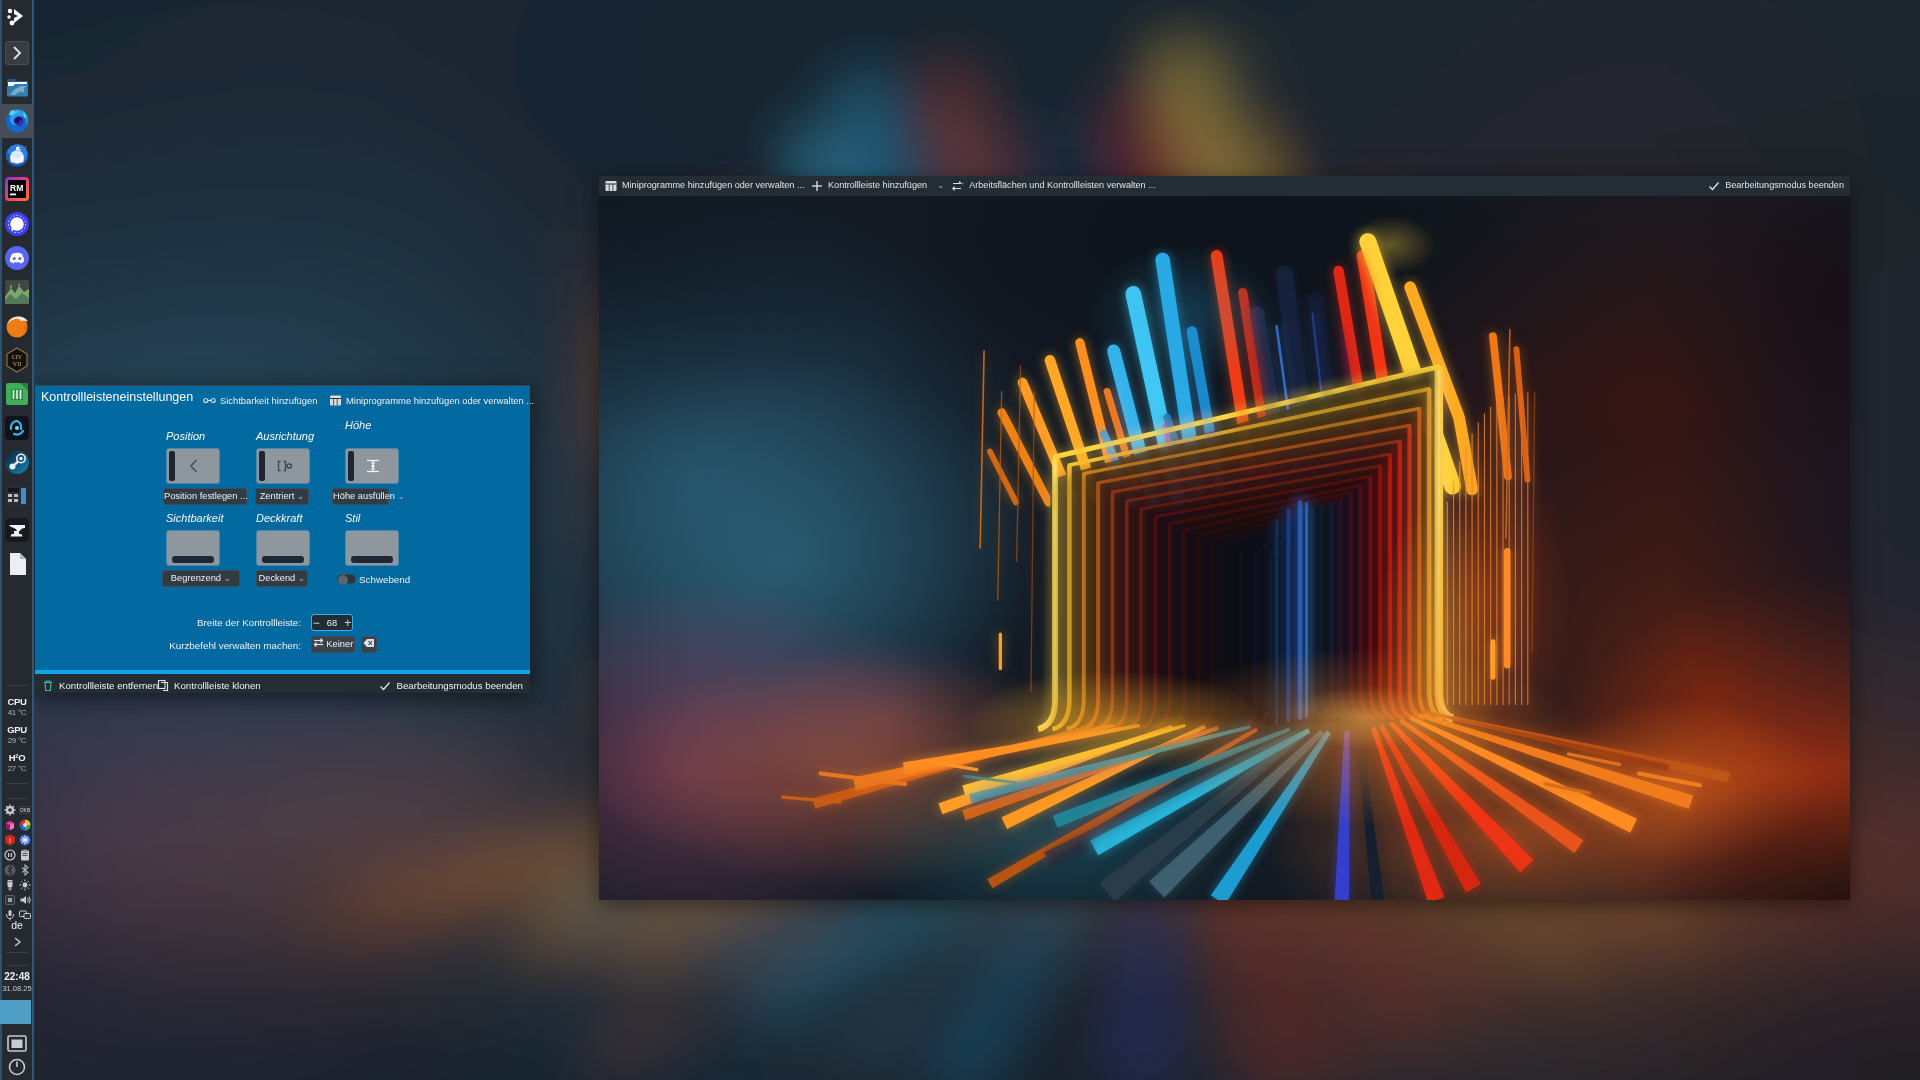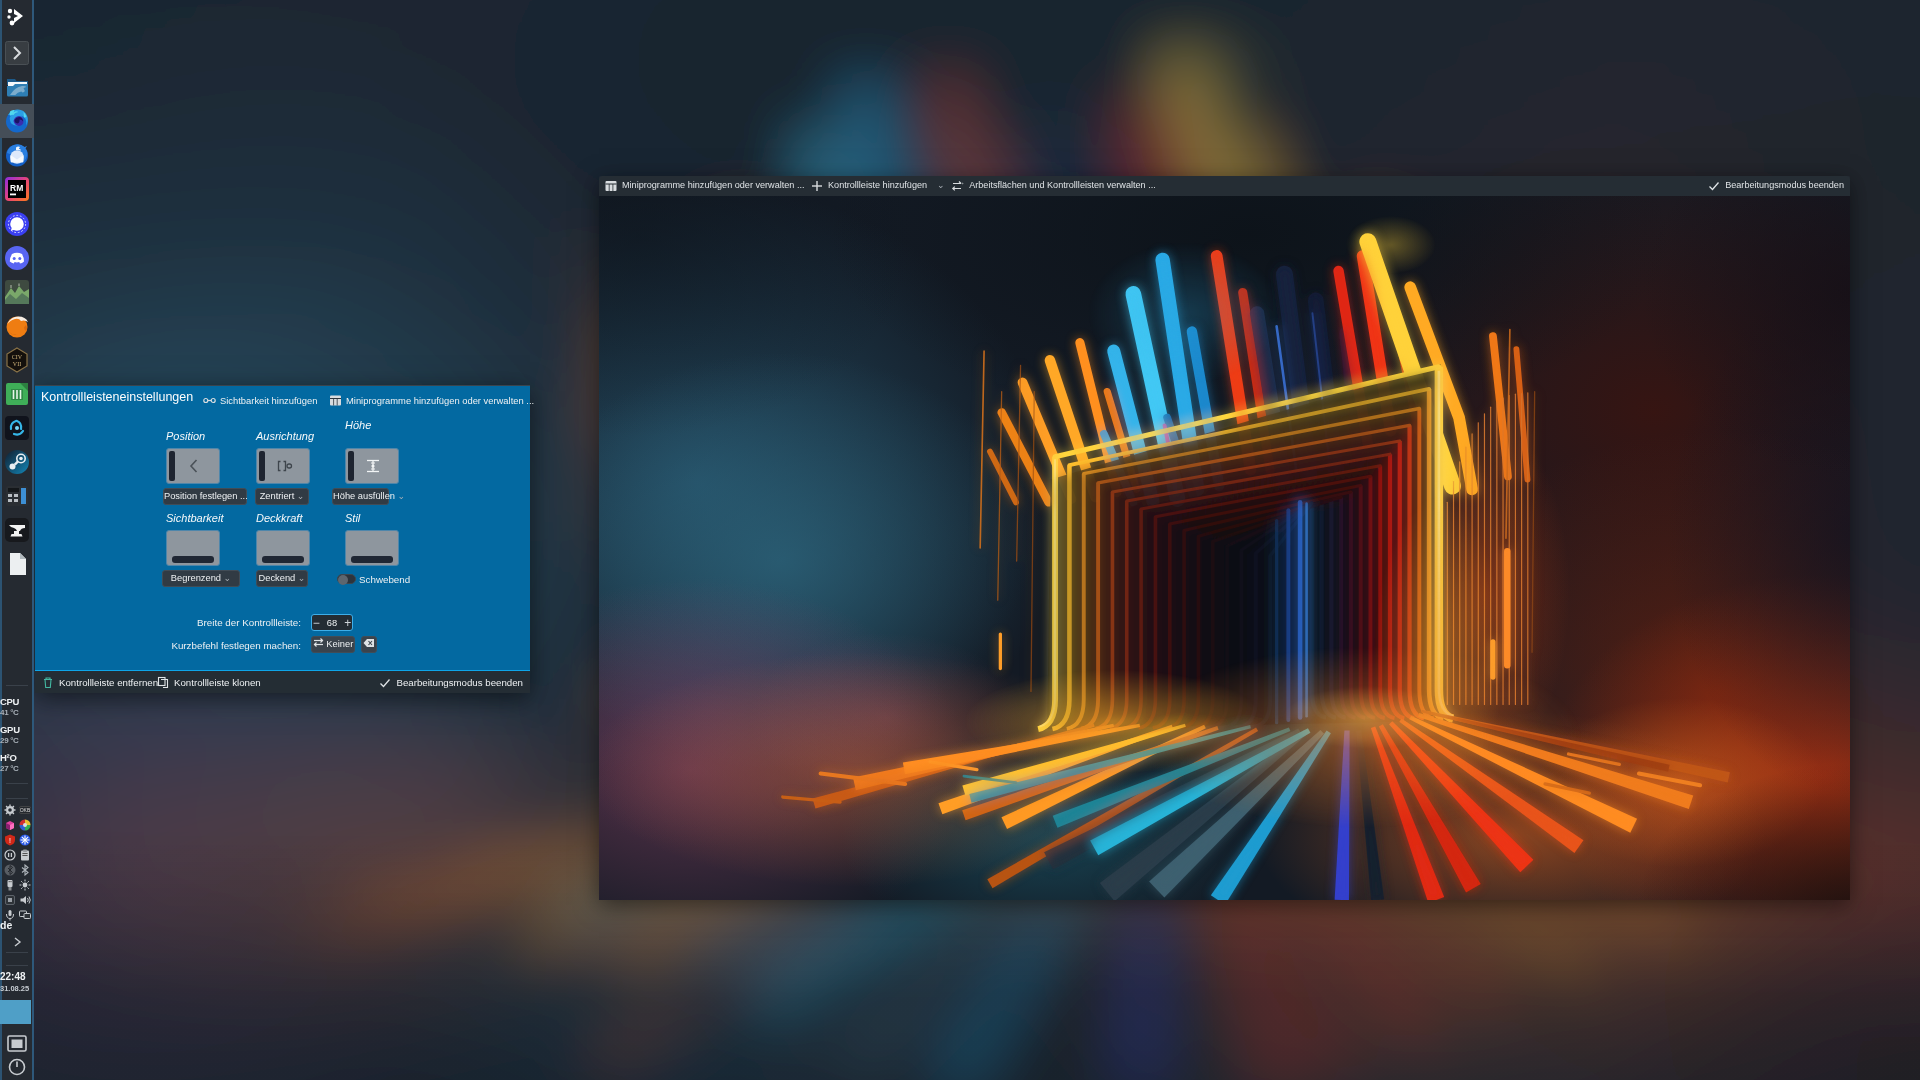--- a/index.html
+++ b/index.html
@@ -14,42 +14,42 @@
   border-radius:3px 3px 0 0; color:#dfe3e6; font-size:9.1px; line-height:19.5px;
   padding-left:6px; white-space:nowrap; }
 #ptool .ti { display:inline-flex; align-items:center; gap:5px; height:19.5px; }
 #ptool svg { flex:none; }
 .cv { color:#aab1b7; font-size:9px; }
 #panel { position:absolute; left:0; top:0; width:34px; height:1080px;
   background:#252a31; }
 #pline-l { position:absolute; left:0; top:0; width:2px; height:1080px; background:#2c5372; }
 #pline-r { position:absolute; right:0; top:0; width:2.5px; height:1080px; background:#2e587a; }
 .psep { position:absolute; left:6px; width:22px; height:1px; background:#3a414a; }
-.ptxt { position:absolute; left:0; width:34px; text-align:left; color:#eef1f3;
-  font-size:9.5px; letter-spacing:-0.3px;font-weight:bold; }
+.ptxt { position:absolute; left:0; width:34px; text-align:center; color:#eef1f3;
+  font-size:9.5px; letter-spacing:-0.3px; }
 .ptxt.grey { color:#a8b0b8; font-size:8px; }
 #dialog { position:absolute; left:35px; top:385px; width:495px; height:308px;
   background:#0369a1; box-shadow:0 6px 24px rgba(0,0,0,0.55); border-top:1px solid #3a444d; }
 .dtitle { position:absolute; left:6px; top:4px; font-size:12.5px; color:#fcfdfd; white-space:nowrap; }
 .dtool { position:absolute; display:flex; align-items:center; gap:4px;
   font-size:9.4px; color:#eef1f3; height:16px; white-space:nowrap; }
 .glabel { position:absolute; text-align:left; font-size:11px; color:#f7f9fa; white-space:nowrap;font-style:italic; }
 .mimg { position:absolute; width:54px; height:36px; background:#8e969e;
   border:1px solid #4e86ab; border-radius:3px; }
 .micon { position:absolute; left:17px; top:7px; }
 .dbtn { position:absolute; height:17px; background:#313b44; border:1px solid #414c56;
   border-radius:3px; color:#eef1f3; font-size:9.3px; text-align:center;
   line-height:15px; white-space:nowrap; }
 .dbtn svg { vertical-align:-1px; }
 #spin { position:absolute; left:276px; top:228px; width:42px; height:17px;
   background:#242c33; border:1px solid #3daee9; border-radius:3px; color:#eef1f3;
   font-size:9.3px; display:flex; align-items:center; justify-content:center; }
 #spin .pm { color:#cfd5da; font-size:12px; }
 #dfoot { position:absolute; left:0; bottom:0; width:495px; height:23px;
-  background:#242d34; border-top:1px solid #0ea5e9;padding-left:24px; }
+  background:#242d34; border-top:4px solid #0ea5e9;padding-left:24px; }
 .ftool { position:absolute; top:0; height:23px; display:flex; align-items:center;
   gap:5px; font-size:9.7px; color:#eef1f3; white-space:nowrap; }
 </style></head>
 <body>
 <svg id="bgsvg" width="1920" height="1080" viewBox="0 0 1920 1080">
 <defs>
 <radialGradient id="g_ul">
         <stop offset="0" stop-color="#27566f" stop-opacity="0.8"></stop>
         <stop offset="1" stop-color="#27566f" stop-opacity="0"></stop>
       </radialGradient>
@@ -582,21 +582,21 @@
       <div style="position:absolute;left:0px;top:0px;width:10px;height:10px;border-radius:5px;background:#5d666f"></div>
     </div>
   <div style="position:absolute;left:324px;top:188px;font-size:9.8px;color:#eef1f3">Schwebend</div>
 
   <div style="position:absolute;right:229px;top:231px;font-size:9.8px;color:#eef1f3">Breite der Kontrollleiste:</div>
   <div id="spin">
       <span class="pm">−</span>
       <span style="padding:0 7px">68</span>
       <span class="pm">+</span>
     </div>
-  <div style="position:absolute;right:229px;top:254px;font-size:9.8px;color:#eef1f3">Kurzbefehl festlegen machen:</div>
+  <div style="position:absolute;right:229px;top:254px;font-size:9.8px;color:#eef1f3">Kurzbefehl verwalten machen:</div>
   <div class="dbtn" style="left:276px;top:250px;width:44px;background:#3a434c"><svg width="11" height="11" viewBox="0 0 11 11">
         <g stroke="#dfe3e6" stroke-width="1.2">
           <line x1="1" y1="3.5" x2="10" y2="3.5"></line>
           <line x1="1" y1="7.5" x2="10" y2="7.5"></line>
           <path d="M7.5 1.5 L9.5 3.5 L7.5 5.5" fill="none"></path>
           <path d="M3.5 5.5 L1.5 7.5 L3.5 9.5" fill="none"></path>
         </g>
       </svg> Keiner</div>
   <div class="dbtn" style="left:326px;top:250px;width:16px;background:#3a434c"><svg width="12" height="10" viewBox="0 0 12 10">
         <path d="M4 1 h7 v8 H4 L0.5 5 Z" fill="#dfe3e6"></path>

